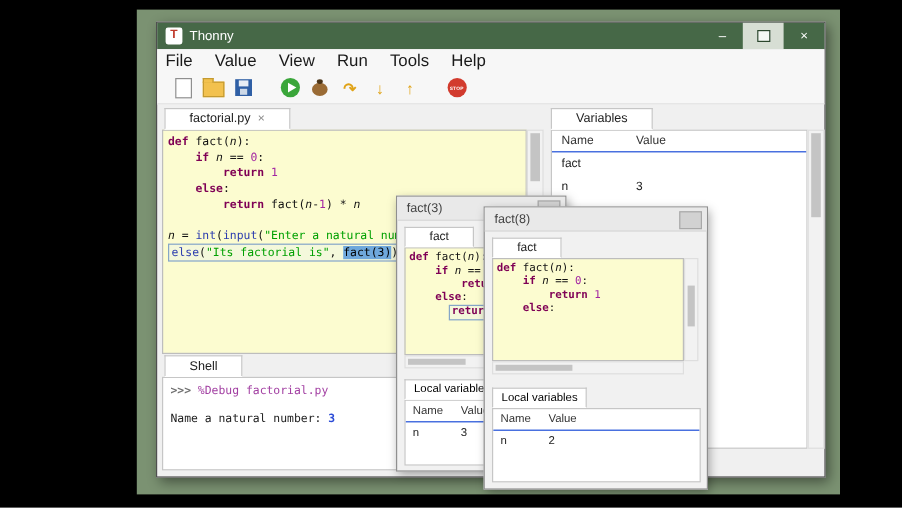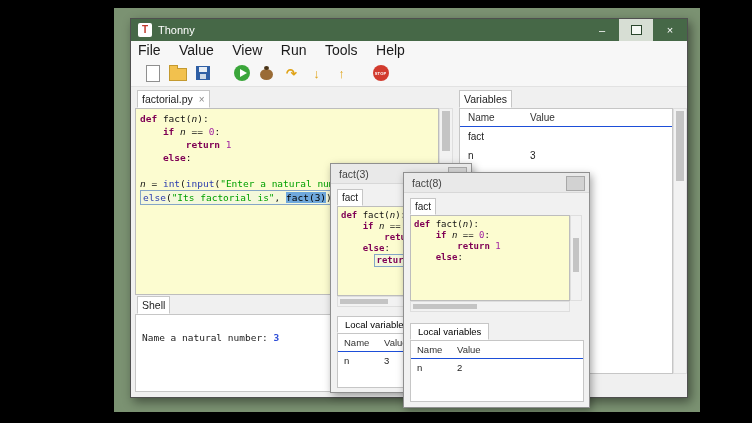--- a/index.html
+++ b/index.html
@@ -36,21 +36,21 @@
   .ic-save::after{content:"";position:absolute;bottom:1px;left:4px;width:6px;height:5px;background:#cdd9e8}
   .ic-run{width:16px;height:16px;border-radius:50%;background:#3aa63a;position:relative}
   .ic-run::before{content:"";position:absolute;left:6px;top:4px;border-left:7px solid #fff;border-top:4px solid transparent;border-bottom:4px solid transparent}
   .ic-bug{width:13px;height:11px;border-radius:50%;background:#9a6b35;position:relative;margin-top:3px}
   .ic-bug::before{content:"";position:absolute;top:-3px;left:4px;width:5px;height:4px;border-radius:50%;background:#4a3418}
   .arrow-glyph{color:#e0a317;font-weight:bold;font-size:13px;line-height:1}
   .ic-stop{width:16px;height:16px;border-radius:50%;background:#d23b2e;display:flex;align-items:center;justify-content:center}
   .stop-txt{color:#fff;font-size:4px;font-weight:bold;letter-spacing:.2px}
 
   .tab{position:absolute;height:18px;background:#fff;border:1px solid #c6c6c6;border-bottom:1px solid #fff;
-       padding:0 4px;font-size:10.5px;line-height:16px;color:#222;z-index:2;box-sizing:border-box;white-space:nowrap}
+       padding:0 20px;font-size:10.5px;line-height:16px;color:#222;z-index:2;box-sizing:border-box;white-space:nowrap}
   .tab-x{margin-left:6px;color:#888;font-size:10px}
   .tab-editor{left:6px;top:71px}
   .tab-shell{left:6px;top:277px}
   .tab-vars{left:328px;top:71px}
 
   .code{font-family:"DejaVu Sans Mono",monospace;font-size:9.5px;color:#111}
   .cl{white-space:pre;height:13px;line-height:13px}
   .editor{position:absolute;left:4px;top:89px;width:304px;height:187px;background:#fcfcd0;
           border:1px solid #bdbdbd;box-sizing:border-box;overflow:hidden;padding:3px 4px}
   .shell{position:absolute;left:4px;top:295px;width:318px;height:78px;background:#fff;
@@ -175,32 +175,34 @@
   </div>
 
   <div class="tab tab-editor">
     <span>factorial.py</span><span class="tab-x">×</span>
   </div>
   <div class="editor code">
       <div class="cl"><span class="tk-k">def </span><span class="tk-p">fact(</span><span class="tk-v">n</span><span class="tk-p">):</span></div>
       <div class="cl"><span class="tk-p">    </span><span class="tk-k">if </span><span class="tk-v">n</span><span class="tk-p"> == </span><span class="tk-n">0</span><span class="tk-p">:</span></div>
       <div class="cl"><span class="tk-p">        </span><span class="tk-k">return </span><span class="tk-n">1</span></div>
       <div class="cl"><span class="tk-p">    </span><span class="tk-k">else</span><span class="tk-p">:</span></div>
+      <div class="cl"><span class="tk-p">        </span><span class="tk-k">return </span><span class="tk-p">fact(</span><span class="tk-v">n</span><span class="tk-p">-</span><span class="tk-n">1</span><span class="tk-p">) * </span><span class="tk-v">n</span></div>
       <div class="cl">&nbsp;</div>
       <div class="cl"><span class="tk-v">n</span><span class="tk-p"> = </span><span class="tk-b">int</span><span class="tk-p">(</span><span class="tk-b">input</span><span class="tk-p">(</span><span class="tk-s">"Enter a natural number: "</span><span class="tk-p">))</span></div>
       <div class="cl"><span class="stmt-box"><span class="tk-b">else</span><span class="tk-p">(</span><span class="tk-s">"Its factorial is"</span><span class="tk-p">, </span><span class="tk-sel">fact(3)</span><span class="tk-p">)</span></span></div>
     </div>
   <div class="sbv editor-sb">
     <div class="sb-thumb" style="top:2px;height:40px"></div>
   </div>
 
   <div class="tab tab-shell">
     <span>Shell</span>
   </div>
   <div class="shell code">
+      <div class="cl"><span class="tk-prompt">&gt;&gt;&gt; </span><span class="tk-magic">%Debug factorial.py</span></div>
       <div class="cl">&nbsp;</div>
       <div class="cl"><span class="tk-io">Name a natural number: </span><span class="tk-stdin">3</span></div>
     </div>
 
   <div class="tab tab-vars">
     <span>Variables</span>
   </div>
   <div class="vars-panel">
     <div class="thead">
       <span class="tc c0">Name</span>

